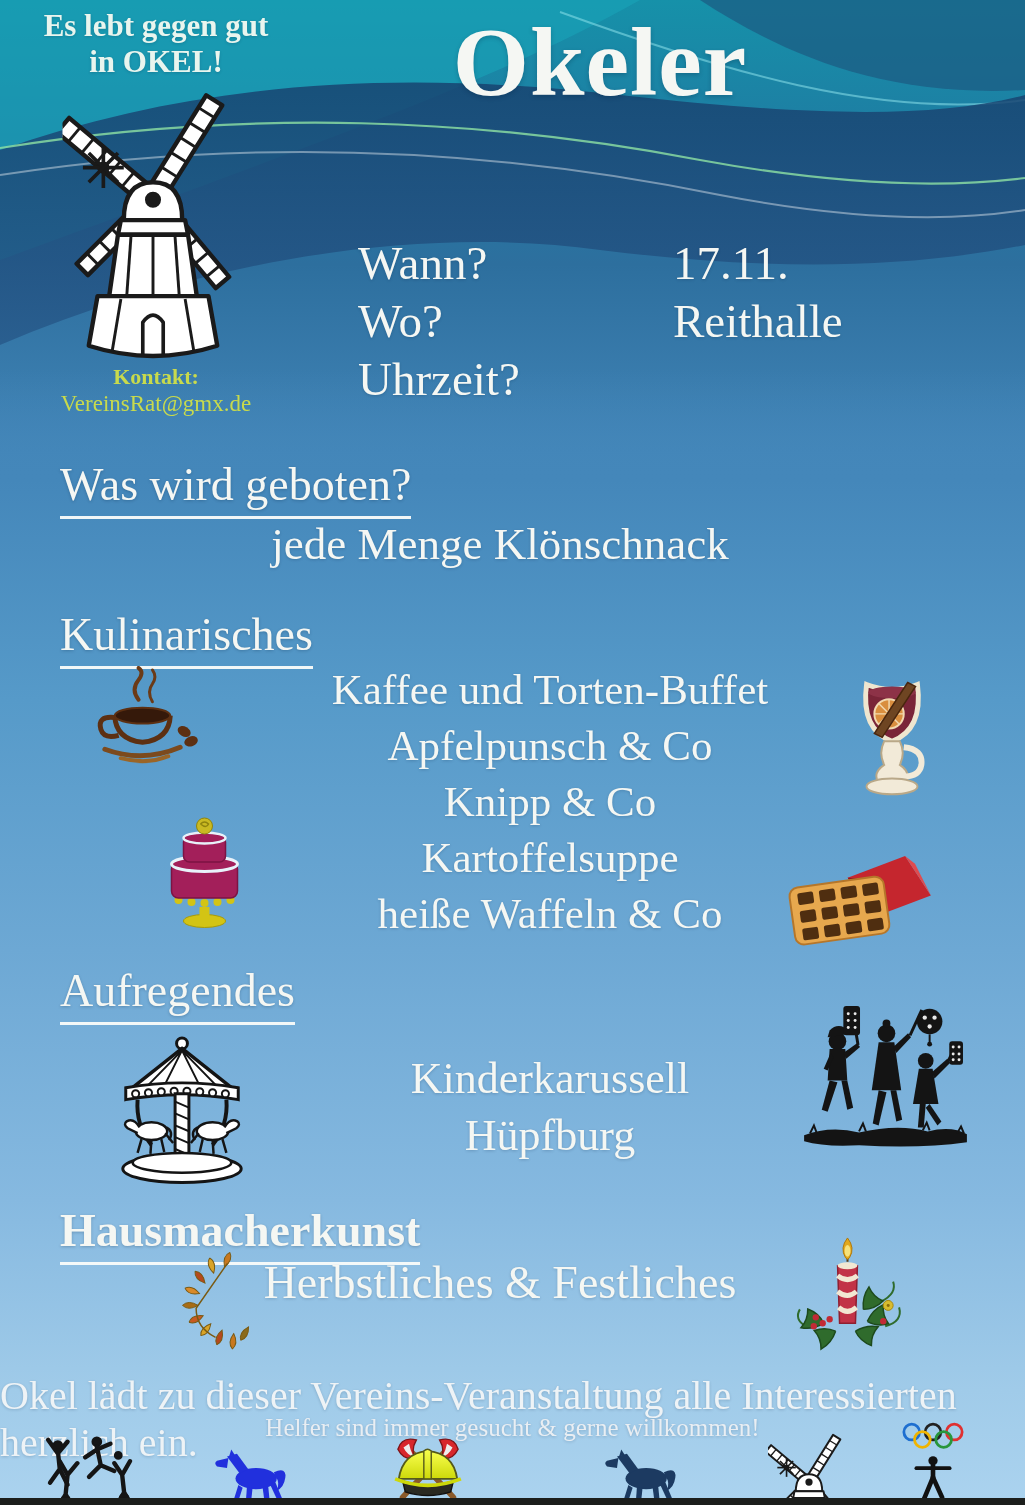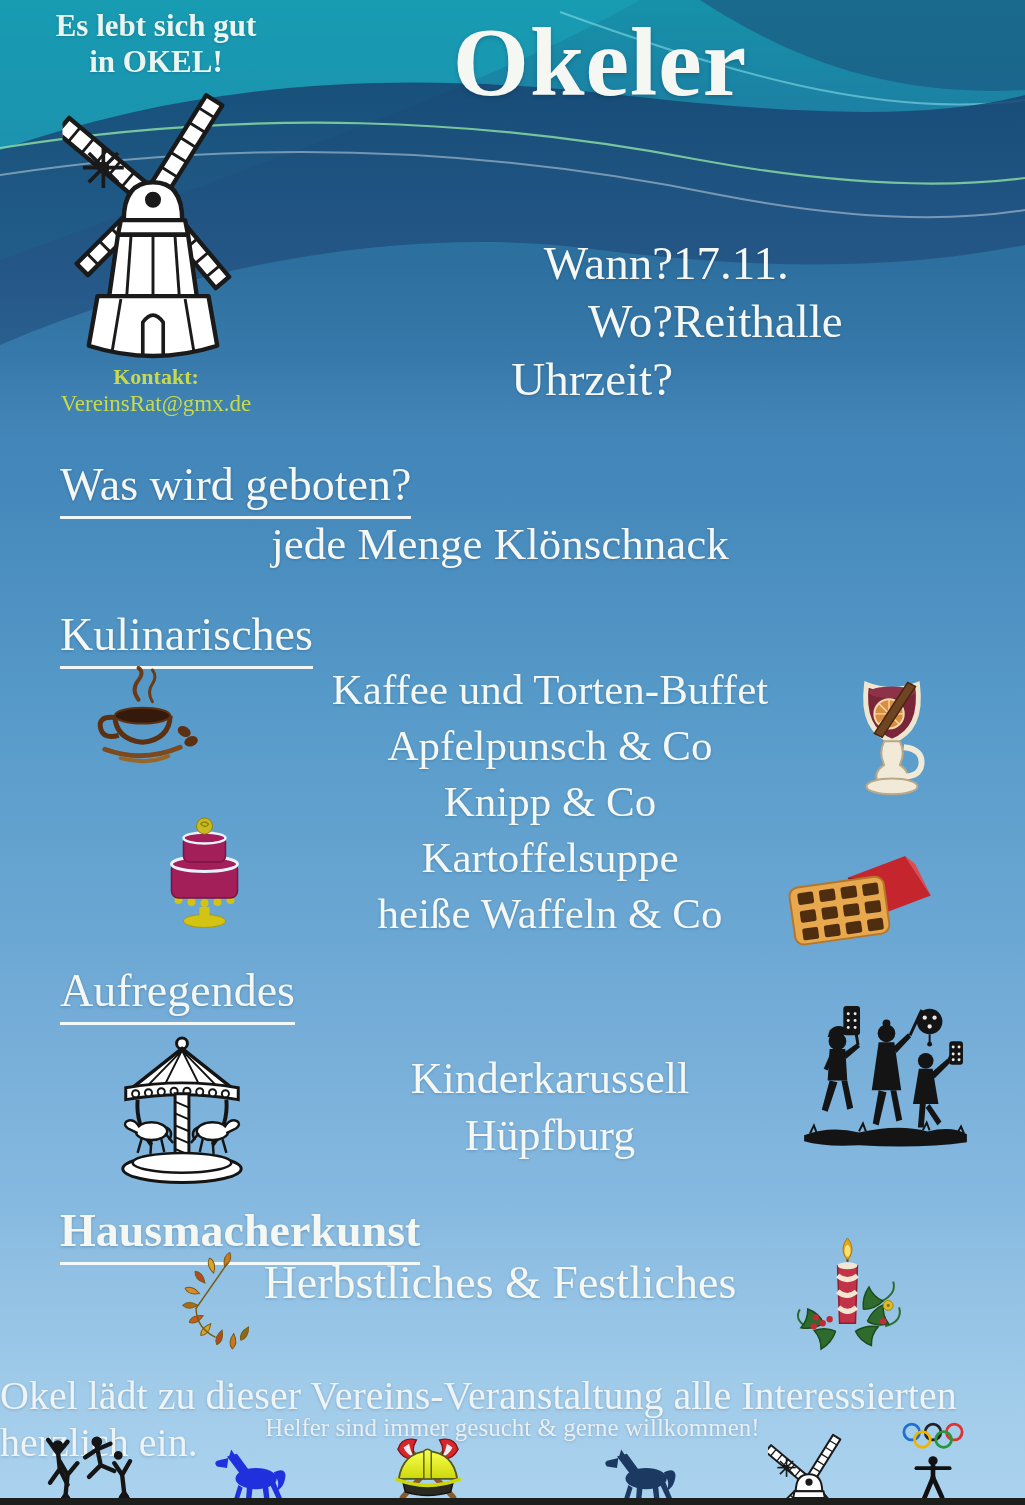--- a/index.html
+++ b/index.html
@@ -11,21 +11,21 @@
   }
   .abs{position:absolute;}
   .bg-waves{position:absolute;top:0;left:0;}
   .tagline{left:22px;top:8px;width:268px;text-align:center;font-size:31px;font-weight:bold;line-height:1.16;color:#e9f5ee;}
   .contact{left:18px;top:364px;width:276px;text-align:center;color:#c8da4c;line-height:1.2;}
   .contact .c1{font-size:22px;font-weight:bold;}
   .contact .c2{font-size:23px;}
   .title1{left:280px;top:6px;width:640px;text-align:center;font-size:98px;font-weight:bold;letter-spacing:1px;text-shadow:0 2px 4px rgba(0,30,60,.25);}
   .title2{left:300px;top:138px;width:700px;text-align:center;font-size:98px;font-weight:bold;letter-spacing:1px;text-shadow:0 2px 4px rgba(0,30,60,.25);}
   .details{left:358px;top:236px;width:620px;}
-  .details .row{height:58px;font-size:47px;display:flex;text-align:right;}
+  .details .row{height:58px;font-size:47px;display:flex;}
   .details .lbl{width:315px;}
   .heading{font-size:46px;border-bottom:3px solid rgba(250,252,250,.95);padding-bottom:6px;text-shadow:0 1px 3px rgba(0,30,60,.25);}
   .h-was{left:60px;top:458px;}
   .h-kul{left:60px;top:608px;}
   .h-auf{left:60px;top:964px;}
   .h-haus{left:60px;top:1204px;font-weight:bold;}
   .subline{left:150px;top:518px;width:700px;text-align:center;font-size:45px;}
   .kul-list{left:200px;top:662px;width:700px;text-align:center;font-size:43px;}
   .kul-list div{height:56px;line-height:56px;}
   .auf-list{left:200px;top:1050px;width:700px;text-align:center;font-size:44px;}
@@ -142,21 +142,21 @@
           <path d="M50,55 L48,84 L55,84 L58,56 Z"></path>
           <path d="M72,55 L76,84 L83,84 L80,54 Z"></path>
           <path d="M82,50 L96,80 L102,77 L90,48 Z"></path>
           <path d="M88,34 Q106,26 104,42 Q102,56 92,60 Q97,48 90,40 Z"></path>
         </g>
       </symbol>
     </defs>
   </svg>
 
   <div class="abs tagline txt">
-    <div>Es lebt sich gut</div>
+    <div>Es lebt gegen gut</div>
     <div>in OKEL!</div>
   </div>
 
   <svg class="abs" style="left:62px;top:80px" width="182" height="292" viewBox="0 0 124 200">
       <use href="#wm"></use>
     </svg>
 
   <div class="abs contact">
     <div class="c1">Kontakt:</div>
     <div class="c2">VereinsRat@gmx.de</div>

